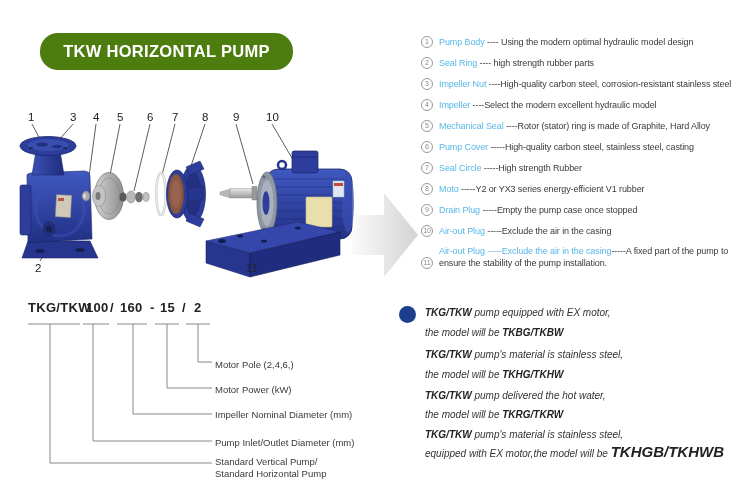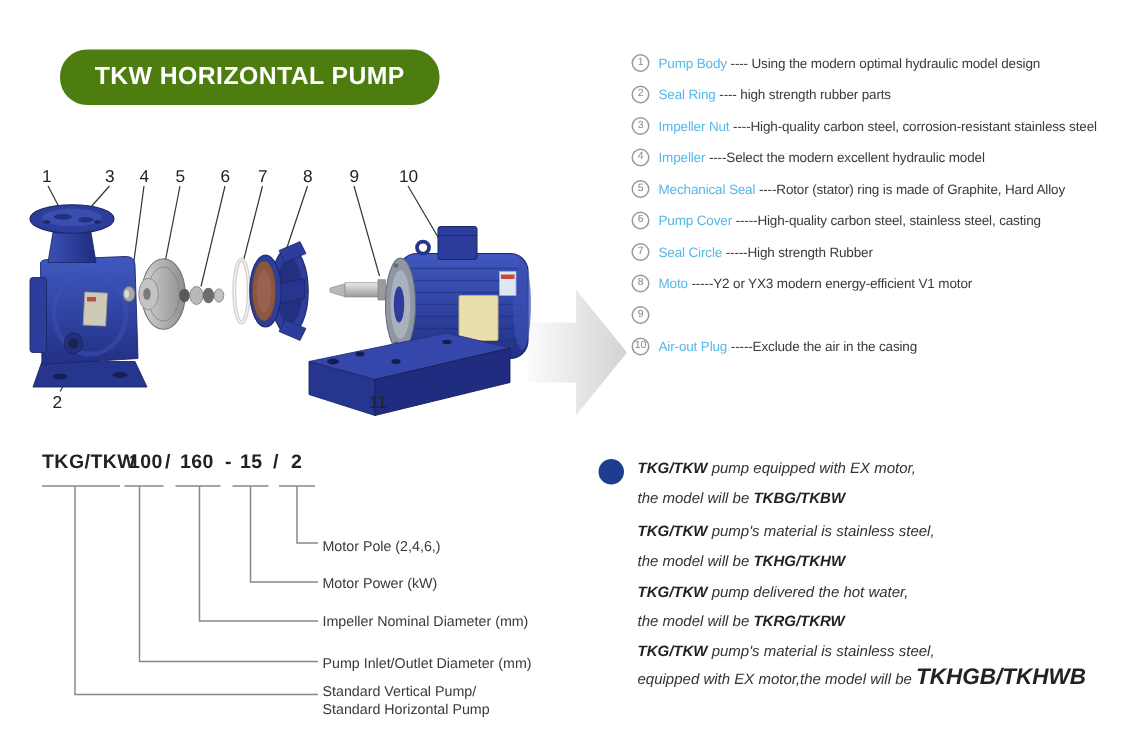--- a/index.html
+++ b/index.html
@@ -221,28 +221,33 @@
   <div class="prow">
     <span class="pnum">6</span>
     <span><span class="pname">Pump Cover</span><span class="pdesc"> -----High-quality carbon steel, stainless steel, casting</span></span>
   </div>
   <div class="prow">
     <span class="pnum">7</span>
     <span><span class="pname">Seal Circle</span><span class="pdesc"> -----High strength Rubber</span></span>
   </div>
   <div class="prow">
     <span class="pnum">8</span>
-    <span><span class="pname">Moto</span><span class="pdesc"> -----Y2 or YX3 modern energy-efficient V1 motor</span></span>
+    <span><span class="pname">Moto</span><span class="pdesc"> -----Y2 or YX3 series energy-efficient V1 rubber</span></span>
   </div>
   <div class="prow">
     <span class="pnum">9</span>
+    <span><span class="pname">Drain Plug</span><span class="pdesc"> -----Empty the pump case once stopped</span></span>
   </div>
   <div class="prow">
     <span class="pnum">10</span>
     <span><span class="pname">Air-out Plug</span><span class="pdesc"> -----Exclude the air in the casing</span></span>
+  </div>
+  <div class="prow wrap">
+    <span class="pnum">11</span>
+    <span><span class="pname">Air-out Plug -----Exclude the air in the casing</span><span class="pdesc">-----A fixed part of the pump to ensure the stability of the pump installation.</span></span>
   </div>
 </div>
 
 <span class="model-token" style="left:28px">TKG/TKW</span>
 <span class="model-token" style="left:86px">100</span>
 <span class="model-token" style="left:110px">/</span>
 <span class="model-token" style="left:120px">160</span>
 <span class="model-token" style="left:150px">-</span>
 <span class="model-token" style="left:160px">15</span>
 <span class="model-token" style="left:182px">/</span>

